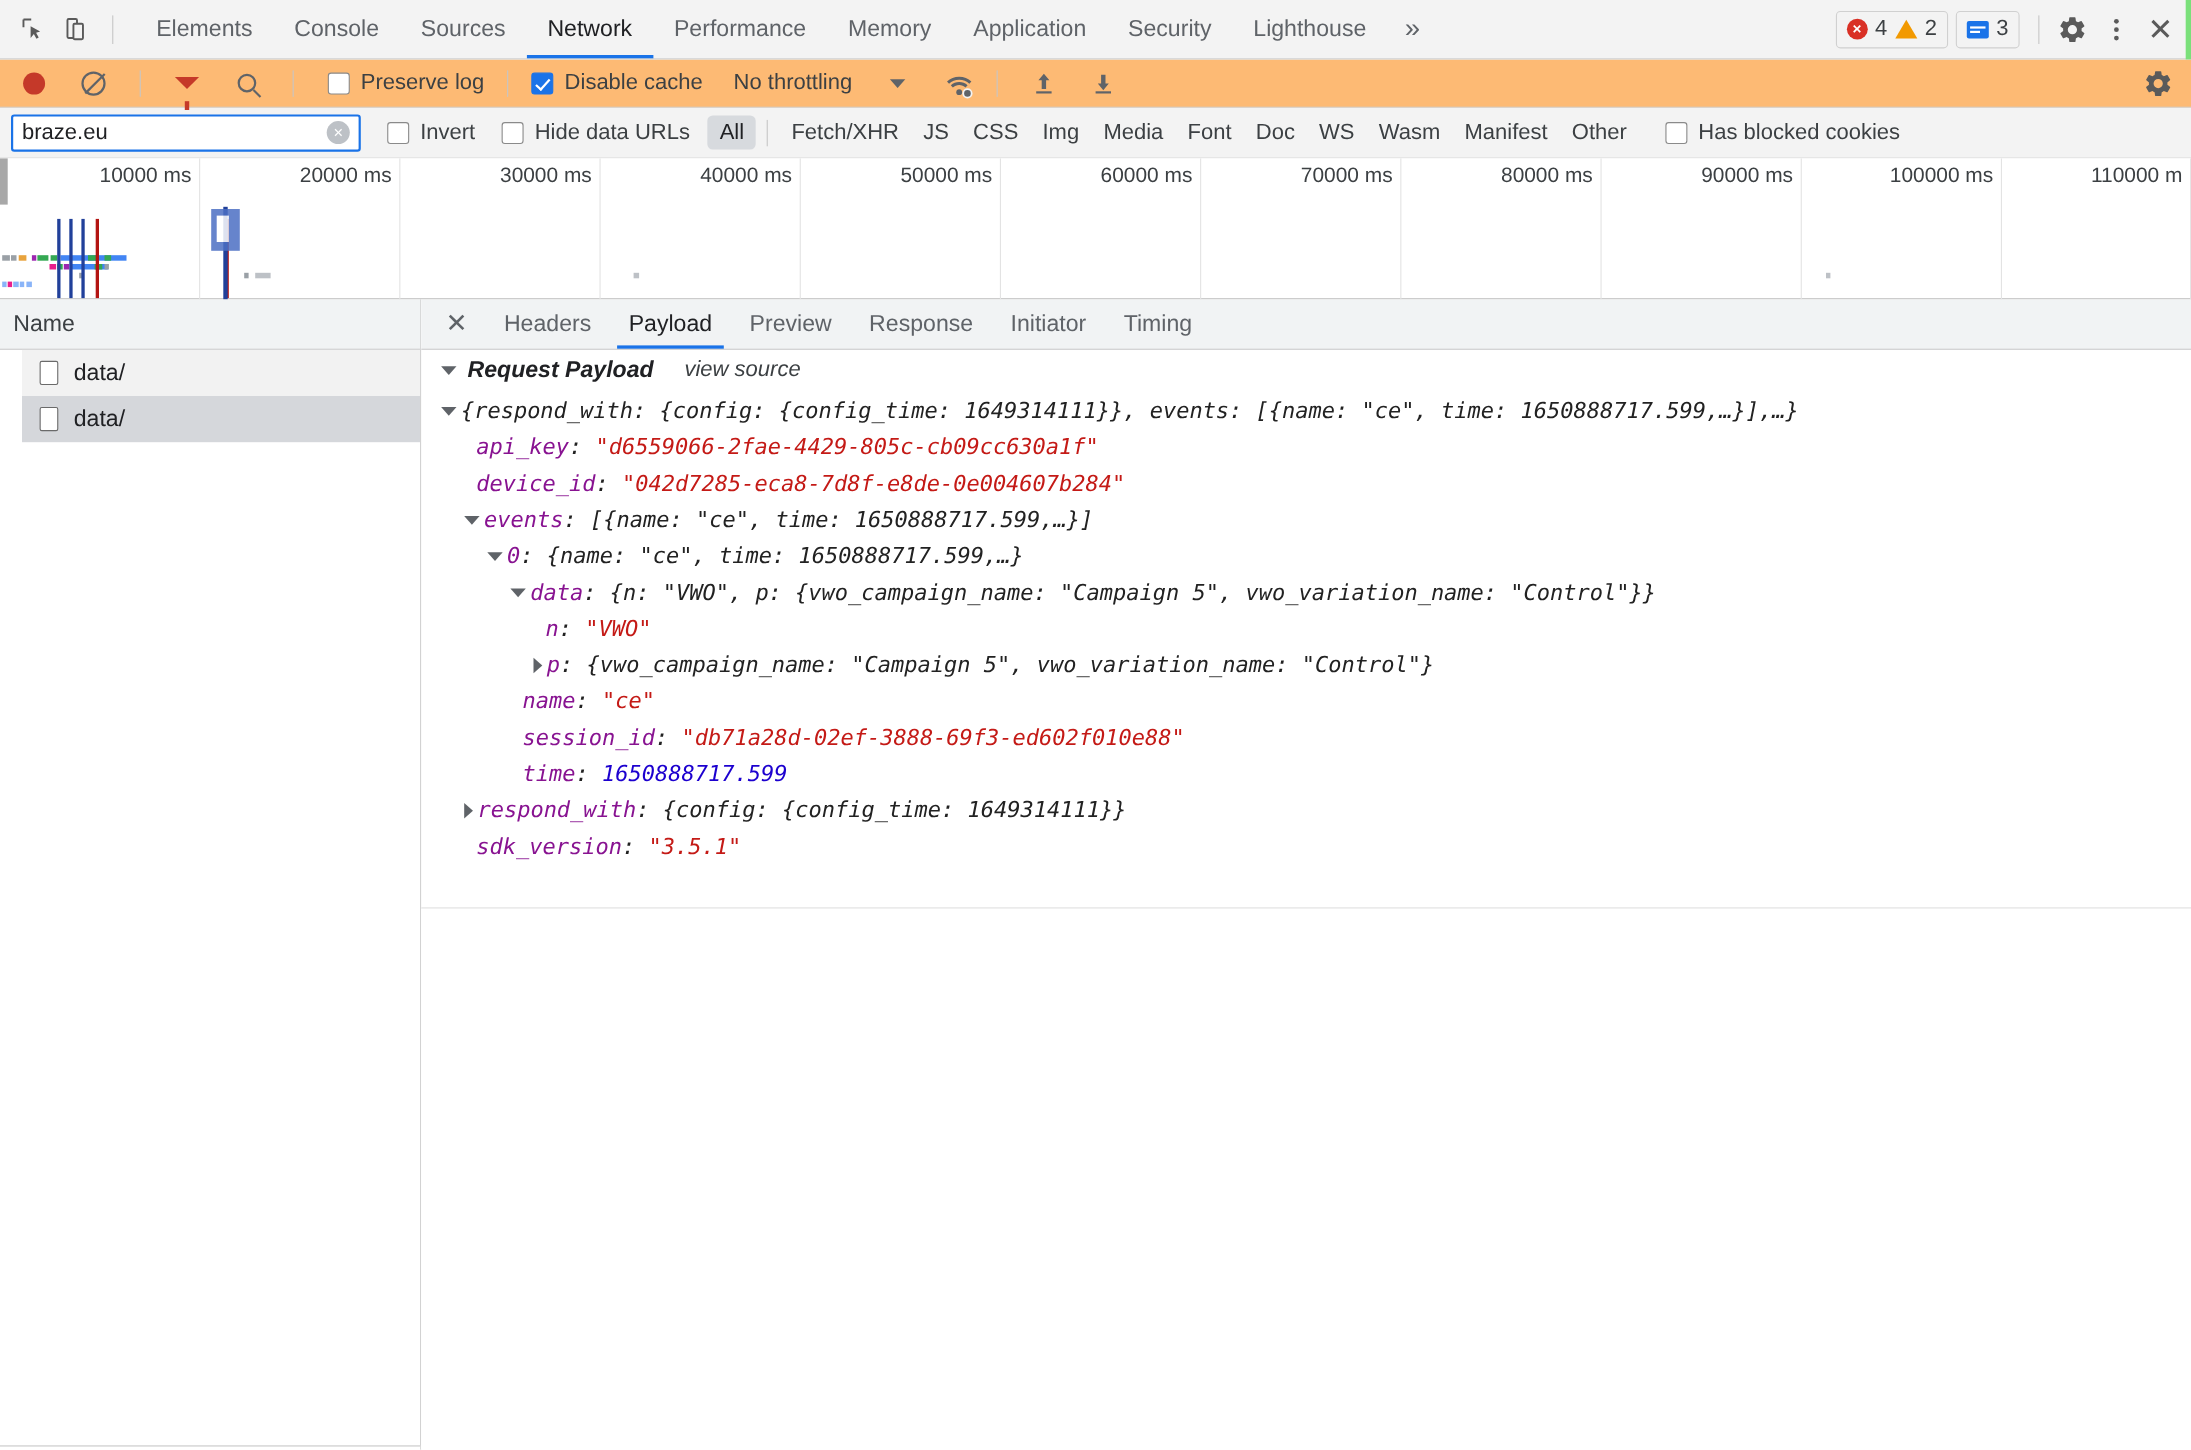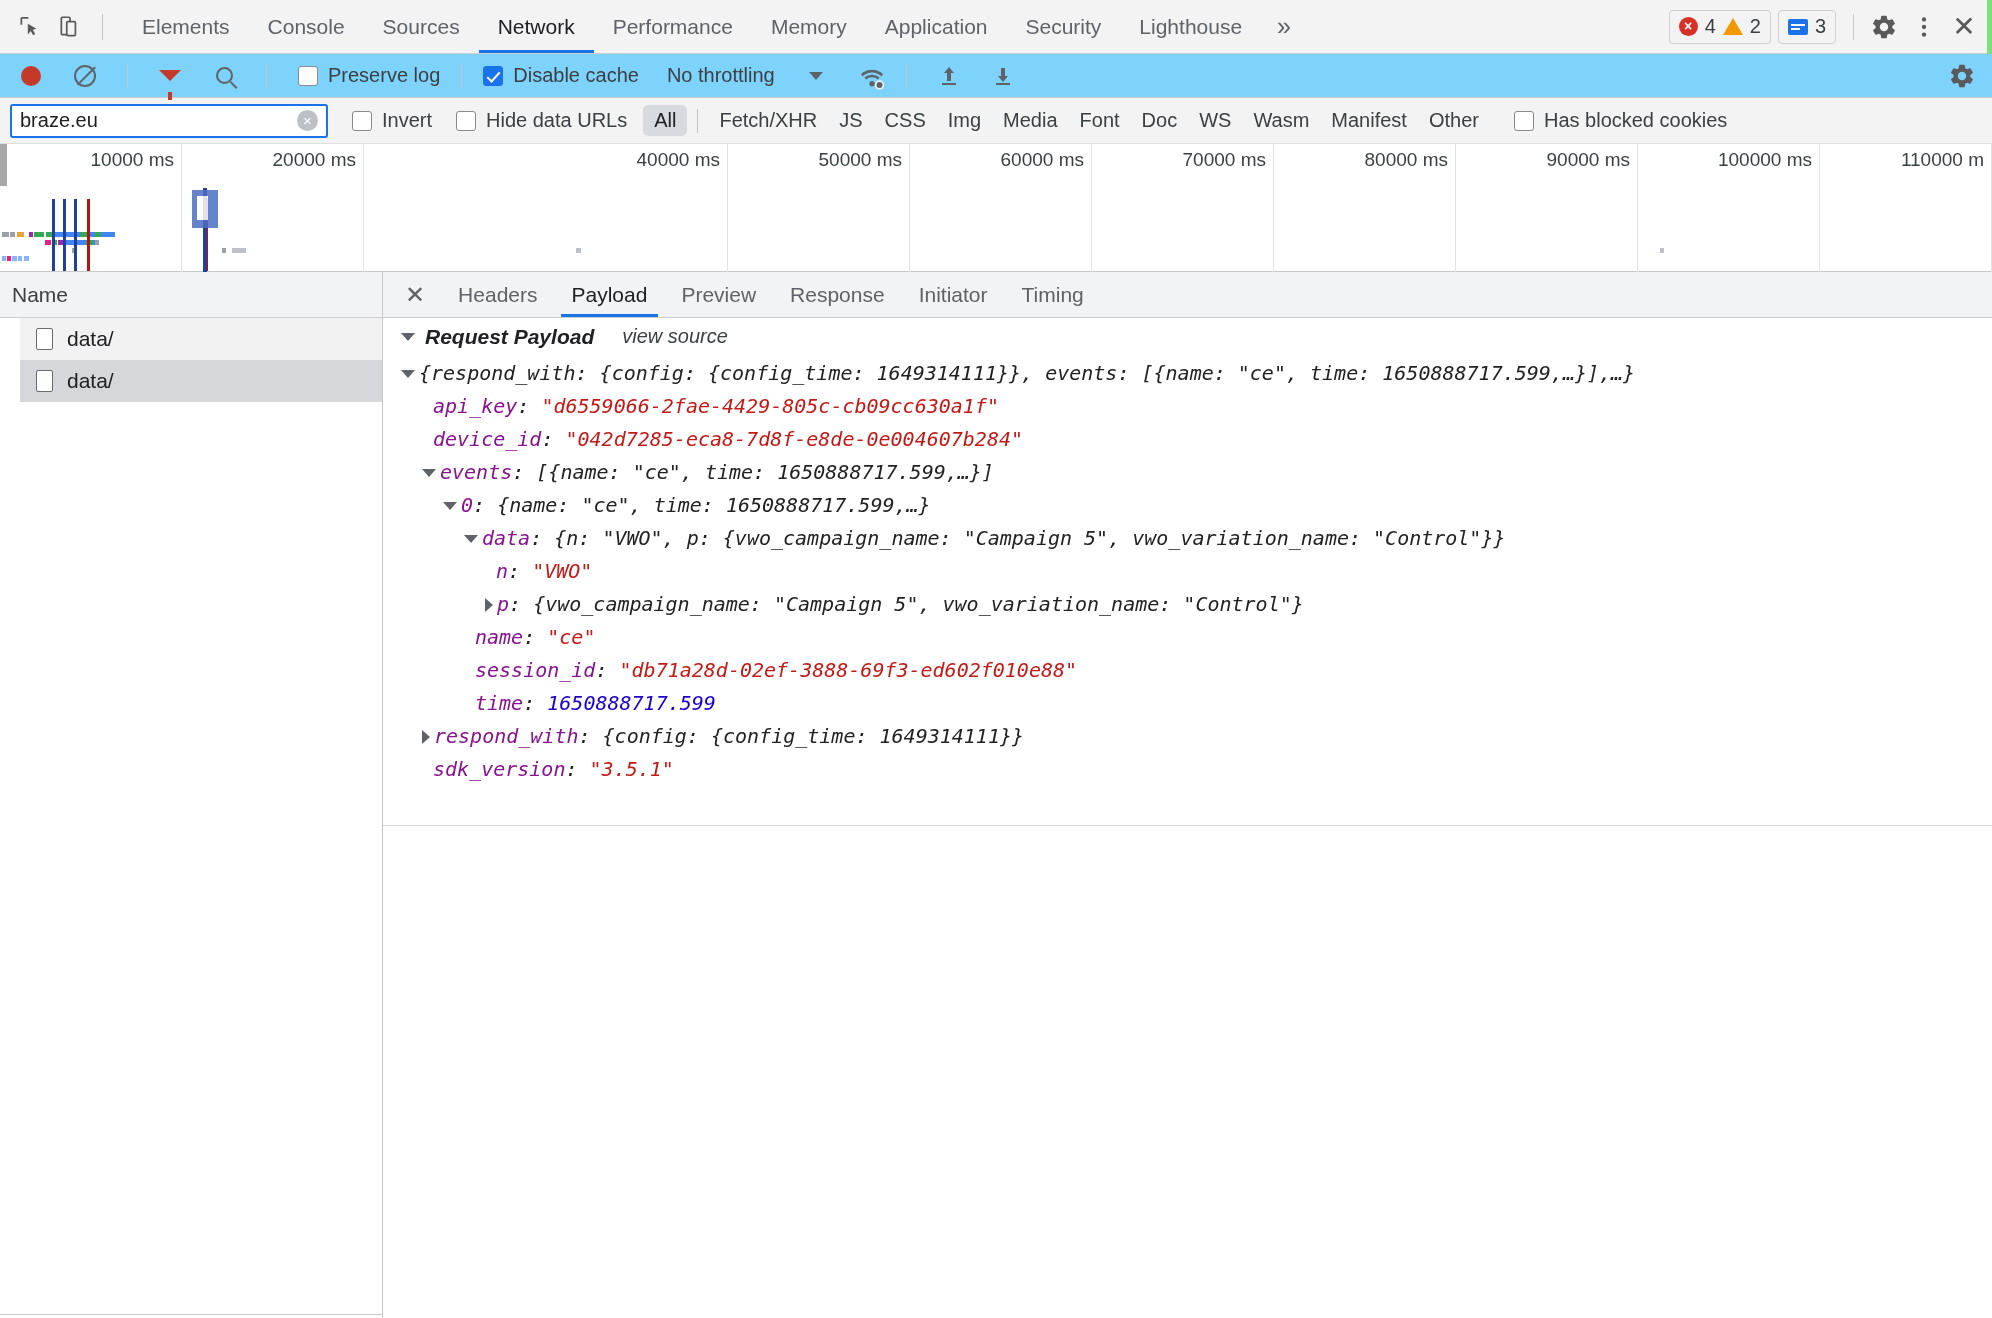--- a/index.html
+++ b/index.html
@@ -56,21 +56,21 @@
   .msg-icon { width:20px; height:16px; background:#1a73e8; border-radius:2px; position:relative; }
   .msg-icon:before, .msg-icon:after { content:""; position:absolute; left:3px; height:2px; background:#fff;}
   .msg-icon:before { top:5px; width:14px; }
   .msg-icon:after { top:9px; width:9px; }
   .vsep { width:1px; height:26px; background:#c6c6c6; margin:0 10px; }
   .green-edge { position:absolute; right:0; top:0; width:5px; height:54px; background:#7ae07a; }
 
   
   .nettoolbar {
     height: 44px; min-height:44px;
-    background: #7dd3fc;
+    background: #fdba74;
     border-bottom: 1px solid #cdcdcd;
     display:flex; align-items:center;
     padding: 0 10px;
     gap: 12px;
   }
   .tb-item { display:flex; align-items:center; justify-content:center; width:42px; height:36px; }
   .rec-dot { width:20px; height:20px; border-radius:50%; background:#c53929; }
   .no-sign { width:22px; height:22px; border-radius:50%; border:2.4px solid #5f6368; position:relative; }
   .no-sign:after { content:""; position:absolute; left:-2.5px; top:8px; width:25px; height:2.4px; background:#5f6368; transform:rotate(-45deg); }
   .funnel { width:0;height:0;border-left:11px solid transparent;border-right:11px solid transparent;border-top:11px solid #c53929; position:relative;}
@@ -392,20 +392,23 @@
 
 
   <div class="overview">
     <div class="ruler">
       <div class="rtick" style="left:0px;width:182px">
           <span>10000 ms</span>
         </div>
       <div class="rtick" style="left:182px;width:182px">
           <span>20000 ms</span>
         </div>
+      <div class="rtick" style="left:364px;width:182px">
+          <span>30000 ms</span>
+        </div>
       <div class="rtick" style="left:546px;width:182px">
           <span>40000 ms</span>
         </div>
       <div class="rtick" style="left:728px;width:182px">
           <span>50000 ms</span>
         </div>
       <div class="rtick" style="left:910px;width:182px">
           <span>60000 ms</span>
         </div>
       <div class="rtick" style="left:1092px;width:182px">

